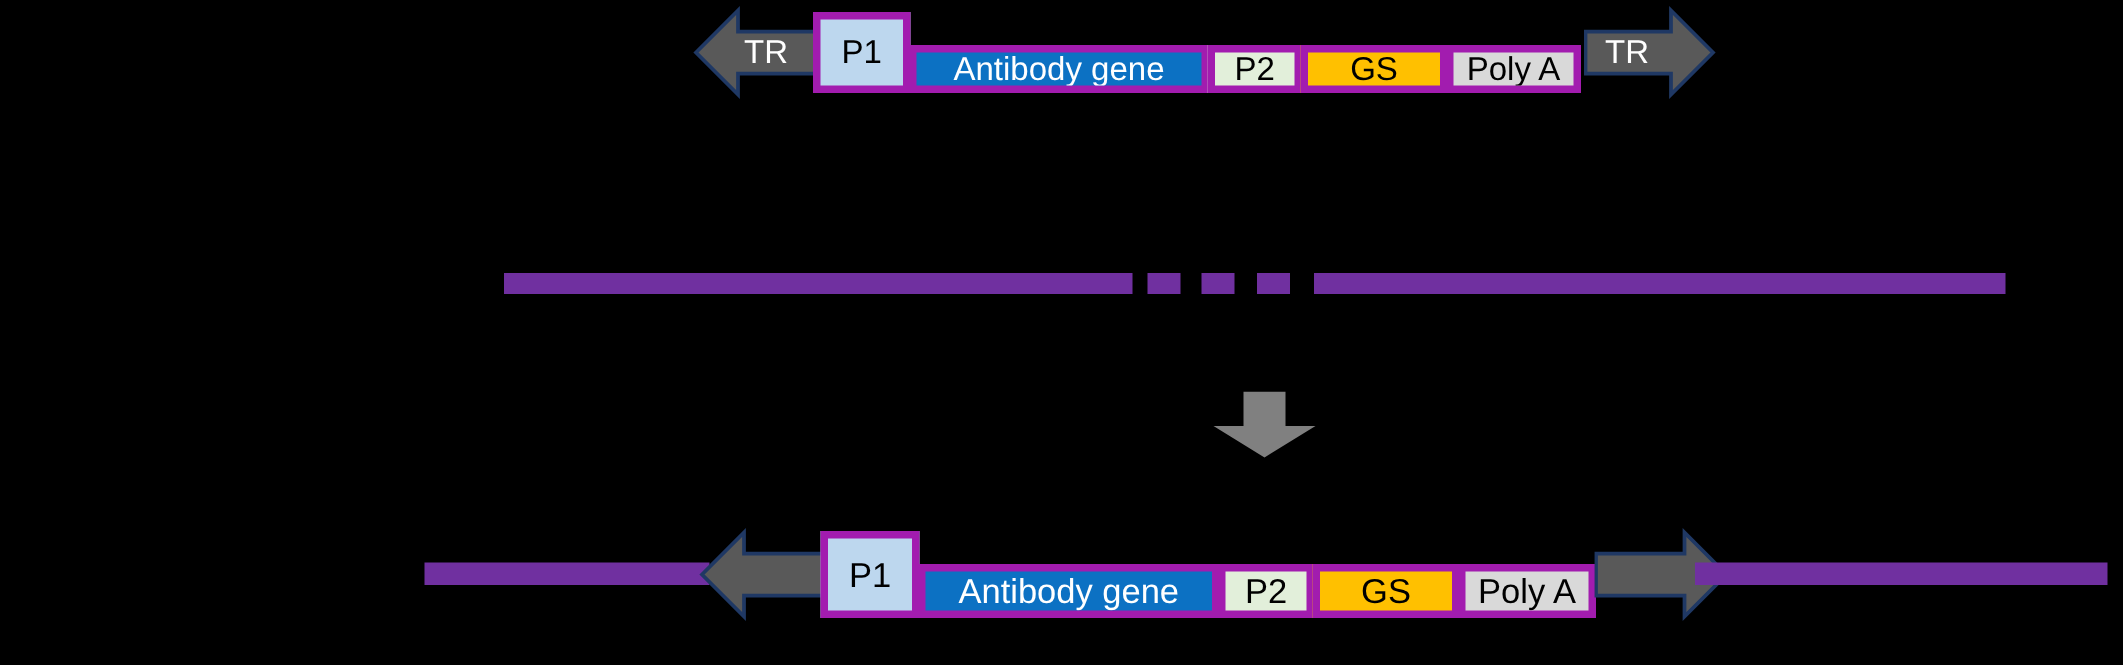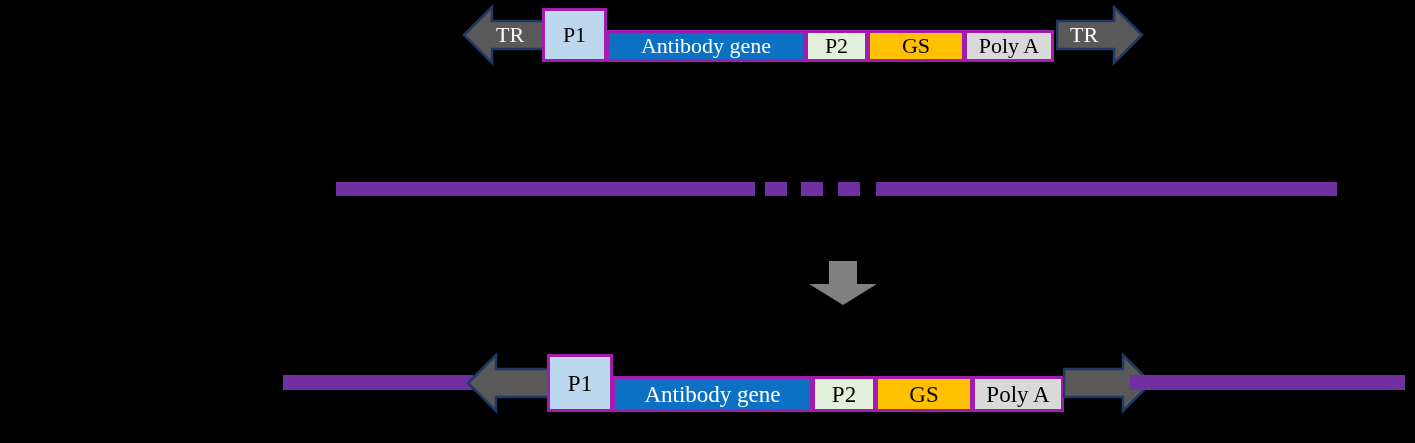--- a/index.html
+++ b/index.html
@@ -13,31 +13,31 @@
   }
   #canvas {
     position: relative;
     width: 1415px;
     height: 443px;
     background: #000000;
     overflow: hidden;
   }
 
   
-  .abs { position: absolute; font-family: Liberation Serif, serif; }
+  .abs { position: absolute; }
 
   
   .cassette {
     position: absolute;
     display: flex;
     align-items: stretch;
   }
   .feature-box {
     box-sizing: border-box;
-    border: 3px solid #a21caf;
+    border: 5px solid #a21caf;
     display: flex;
     align-items: center;
     justify-content: center;
     color: #000000;
     line-height: 1;
     white-space: nowrap;
     overflow: hidden;
   }
   .feature-box + .feature-box { margin-left: -1px; margin-top: 22px; }
 

